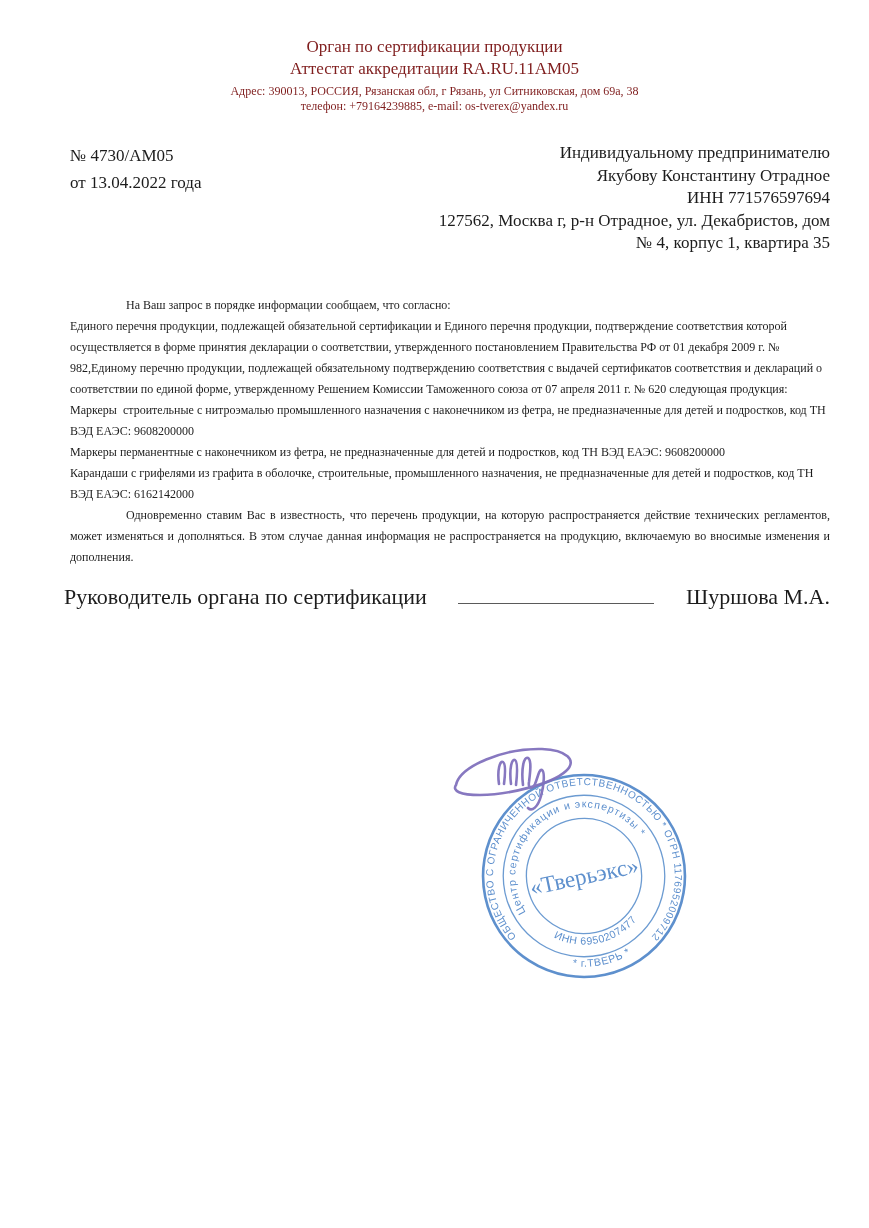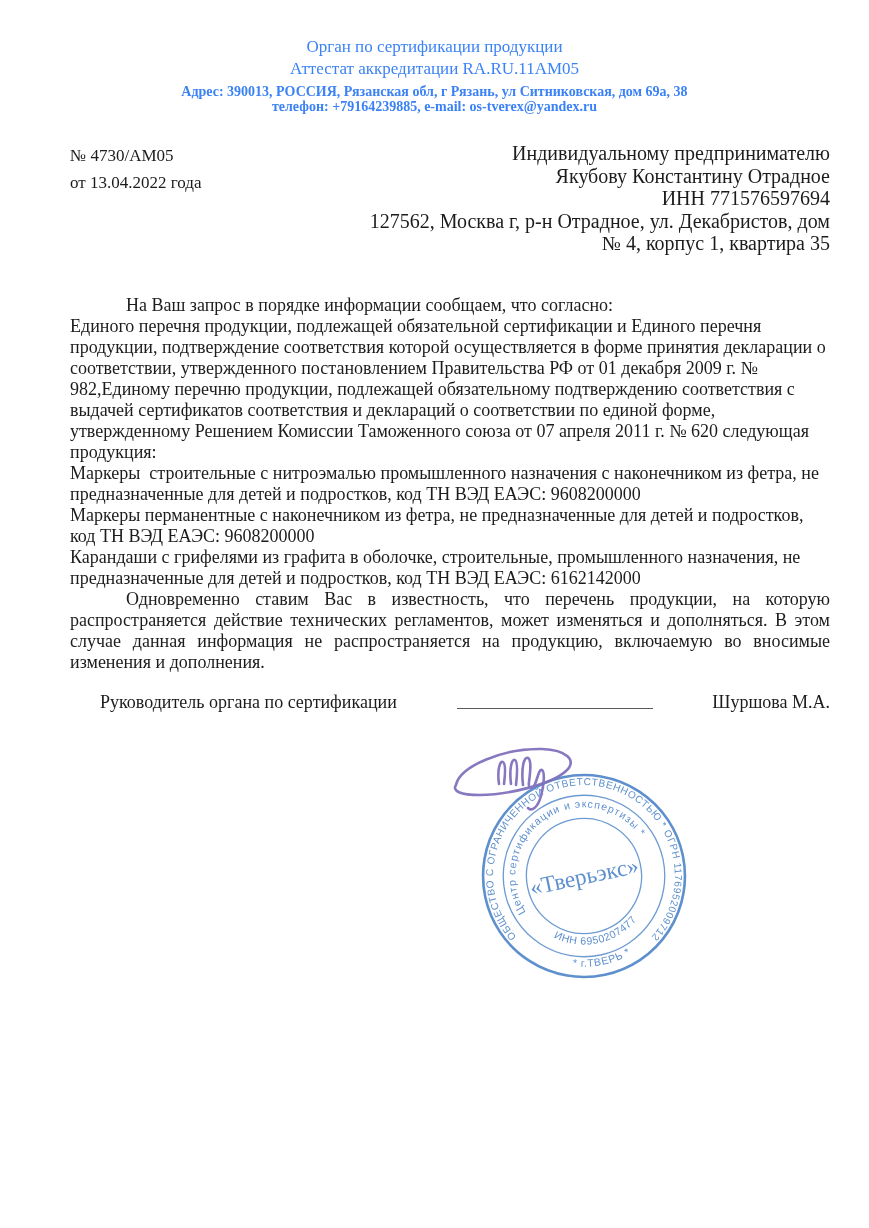--- a/index.html
+++ b/index.html
@@ -9,67 +9,66 @@
     height: 1228px;
     background: #ffffff;
     overflow: hidden;
     font-family: "Liberation Serif", "DejaVu Serif", serif;
     color: #1c1c1c;
   }
   
   .letterhead {
     padding-top: 36px;
     text-align: center;
-    color: #3b82f6;
+    color: #7f1d1d;
   }
   .letterhead .lh-line {
     font-size: 17px;
     line-height: 22px;
   }
   .letterhead .lh-small {
-    font-size: 14px;
+    font-size: 12px;
     line-height: 15px;
-    font-weight: bold;
   }
   .letterhead .lh-small-first { margin-top: 4px; }
   
   .ref-row {
     display: flex;
     justify-content: space-between;
     align-items: flex-start;
     margin: 28px 39px 0 70px;
   }
   .ref-block {
     font-size: 17px;
     line-height: 27px;
     white-space: nowrap;
   }
   .recipient-block {
     text-align: right;
-    font-size: 20px;
+    font-size: 17px;
     line-height: 22.5px;
     max-width: 560px;
   }
   
   .body-block {
     margin: 40px 39px 0 70px;
-    font-size: 18px;
+    font-size: 12px;
     line-height: 21px;
   }
   .indent { text-indent: 56px; }
   .pre { white-space: pre-wrap; }
   .justified { text-align: justify; }
   .gap-top { margin-top: 21px; }
   
   .sig-row {
     display: flex;
     justify-content: space-between;
     align-items: flex-end;
-    margin: 18px 39px 0 100px;
-    font-size: 18px;
+    margin: 18px 39px 0 64px;
+    font-size: 22px;
     line-height: 22px;
   }
   .sig-line {
     width: 196px;
     height: 0;
     border-bottom: 1.6px solid #5a5a5a;
     margin-bottom: 4px;
   }
   
   .stamp {

